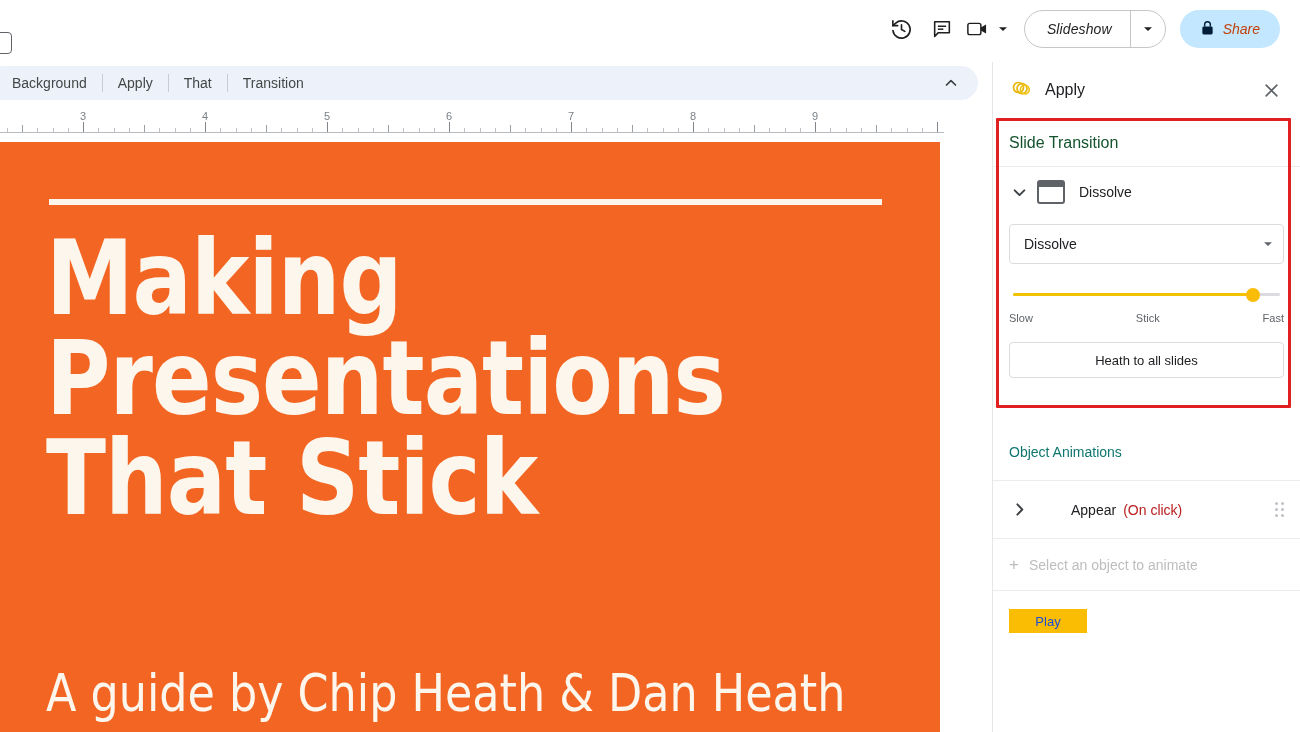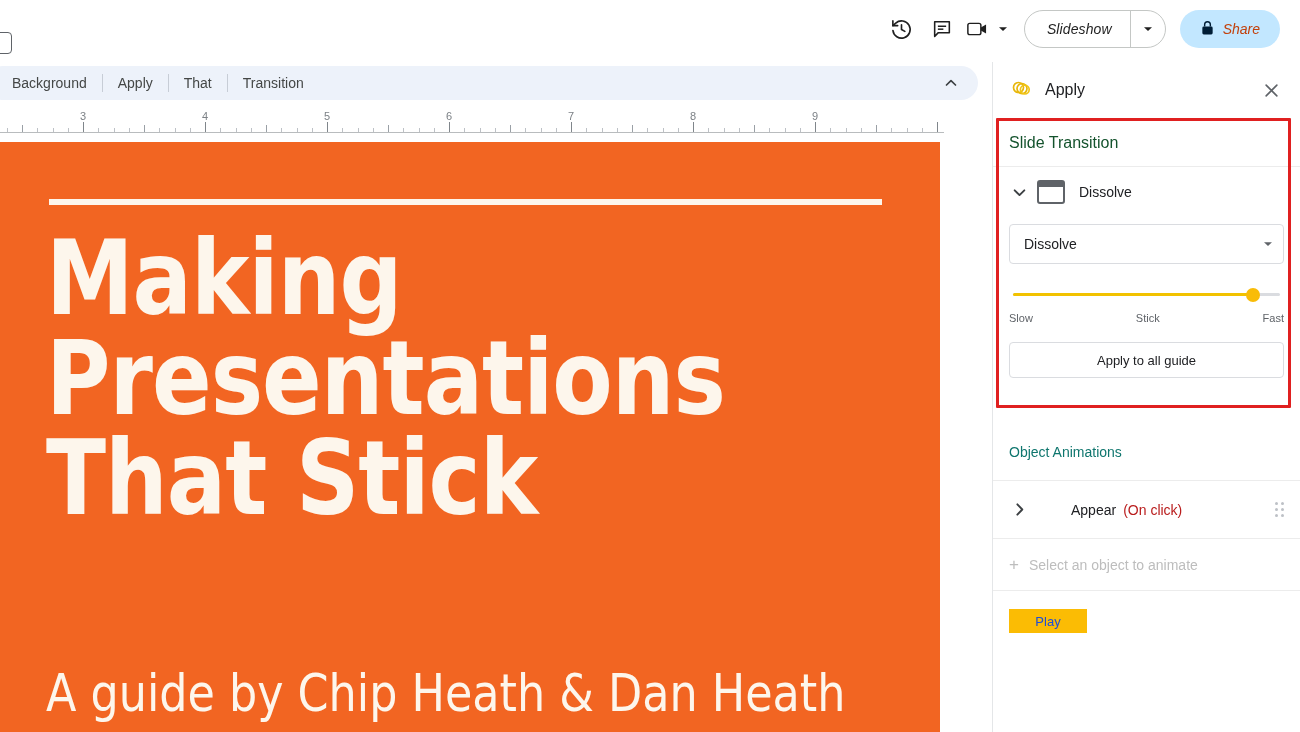--- a/index.html
+++ b/index.html
@@ -421,21 +421,21 @@
       <div class="slider-track-bg"></div>
       <div class="slider-track-fill" id="slider-fill" style="width: 90%; background: rgb(242, 194, 0);"></div>
       <div class="slider-thumb" id="slider-thumb" style="left: 90%; background: rgb(249, 188, 7);"></div>
     </div>
     <div class="slider-labels">
       <span>Slow</span>
       <span>Stick</span>
       <span>Fast</span>
     </div>
 
-    <div class="apply-btn">Apply to all guide</div>
+    <div class="apply-btn">Heath to all slides</div>
 
     <div class="highlight-box" style="border-color: rgb(224, 32, 32);"></div>
 
     <div class="obj-section">
       <div class="obj-label">Object Animations</div>
 
       <div class="anim-row">
         <span class="anim-chev">
           <svg width="15" height="15" viewBox="0 0 14 14" fill="none" stroke="#3c4043" stroke-width="1.8" stroke-linecap="round" stroke-linejoin="round">
             <path d="M5 2.2 L9.6 7 L5 11.8"></path>

